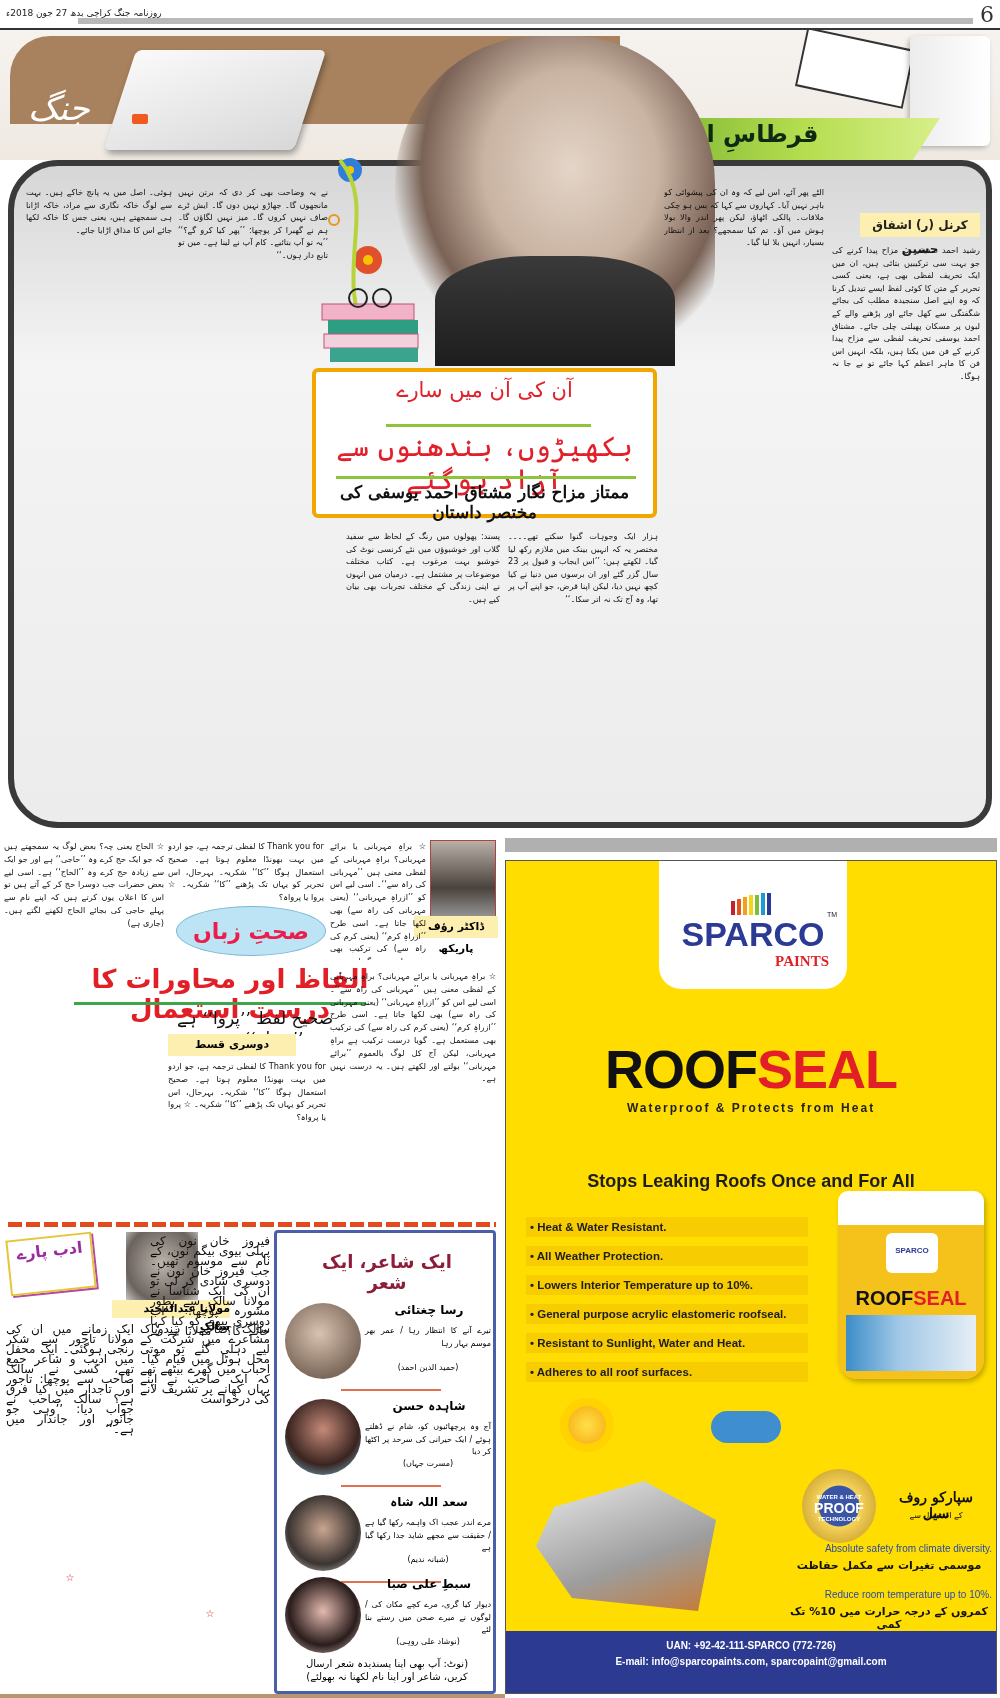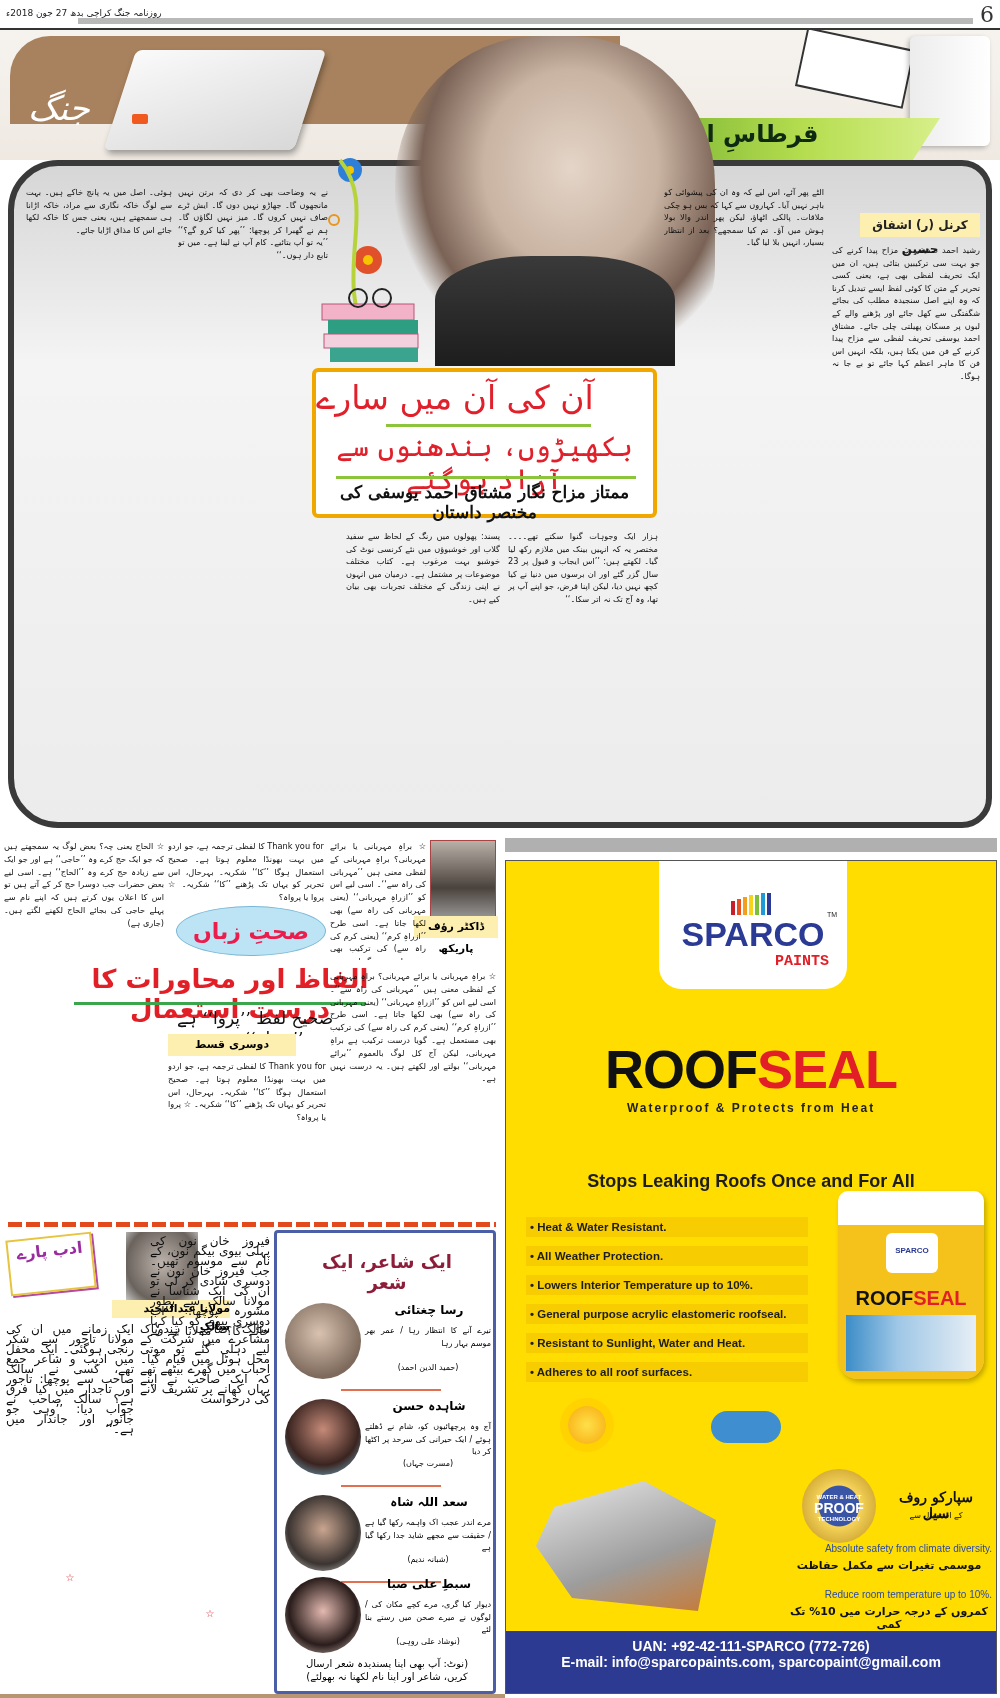--- a/index.html
+++ b/index.html
@@ -22,21 +22,21 @@
 
   .portrait { position: absolute; left: 395px; top: 36px; width: 320px; height: 330px; background: radial-gradient(ellipse at 55% 40%,#e4d5c8 0%,#c9b3a2 35%,#7a6356 60%,rgba(60,50,45,0.0) 72%); border-radius: 45% 45% 30% 30%; }
   .portrait .jacket { position: absolute; left: 40px; top: 220px; width: 240px; height: 110px; background: linear-gradient(180deg,#3a3a3a,#1d1d1d); border-radius: 40% 40% 0 0; }
 
   .panel { position: absolute; left: 8px; top: 160px; width: 984px; height: 668px; background: linear-gradient(180deg,#d6d6d6,#f4f4f4 30%,#ececec); border: 6px solid #3a3a3a; border-radius: 50px 30px 30px 50px; }
   .col { position: absolute; font-size: 8.2px; line-height: 12.6px; color: #111; overflow: hidden; direction: rtl; text-align: justify; }
 
   .byline { position: absolute; left: 860px; top: 213px; width: 120px; height: 24px; background: #fdefb0; font-size: 12px; font-weight: bold; text-align: center; line-height: 24px; direction: rtl; color: #222; }
 
   .headline { position: absolute; left: 312px; top: 368px; width: 345px; height: 150px; border: 4px solid #f0a800; border-radius: 6px; background: #fff; }
-  .headline .l1 { position: absolute; top: 6px; width: 100%; text-align: left; font-family: "DejaVu Serif", serif; font-size: 33px; color: #e0202a; direction: rtl; }
+  .headline .l1 { position: absolute; top: 6px; width: 100%; text-align: center; font-family: "DejaVu Serif", serif; font-size: 21px; color: #e0202a; direction: rtl; }
   .headline .g1 { position: absolute; left: 70px; top: 52px; width: 205px; height: 3px; background: #8cc43c; }
   .headline .l2 { position: absolute; top: 58px; width: 100%; text-align: center; font-family: "DejaVu Serif", serif; font-size: 28px; color: #e0202a; direction: rtl; }
   .headline .g2 { position: absolute; left: 20px; top: 104px; width: 300px; height: 3px; background: #8cc43c; }
   .headline .l3 { position: absolute; top: 110px; width: 100%; text-align: center; font-family: "DejaVu Serif", serif; font-size: 17px; color: #111; font-weight: bold; direction: rtl; }
 
   .flowers { position: absolute; left: 320px; top: 150px; width: 80px; height: 200px; }
   .books { position: absolute; left: 318px; top: 276px; width: 110px; height: 90px; }
 
   
   .lowerleft { position: absolute; left: 0; top: 834px; width: 500px; height: 380px; }
@@ -70,21 +70,21 @@
   .shair-note { position: absolute; left: 20px; top: 424px; width: 180px; text-align: center; font-size: 10px; line-height: 13px; direction: rtl; }
 
   
   .ad-bar { position: absolute; left: 505px; top: 838px; width: 492px; height: 14px; background: #b0b0b0; }
   .ad { position: absolute; left: 505px; top: 860px; width: 492px; height: 834px; background: #ffdd00; border: 1px solid #555; overflow: hidden; }
   .ad .logo-box { position: absolute; left: 153px; top: 0; width: 188px; height: 128px; background: #fff; border-radius: 0 0 22px 22px; }
   .ad .logo-bars { position: absolute; left: 72px; top: 32px; width: 44px; height: 22px; display: flex; gap: 2px; align-items: flex-end; }
   .ad .logo-bars span { width: 4px; display: block; }
   .ad .sparco { position: absolute; left: 0; top: 54px; width: 188px; text-align: center; font-family: "Liberation Sans", sans-serif; font-weight: bold; font-size: 34px; color: #2b3a94; }
   .ad .tm { position: absolute; left: 168px; top: 50px; font-size: 7px; color: #222; font-family: "Liberation Sans", sans-serif; }
-  .ad .paints { position: absolute; left: 0; top: 92px; width: 170px; text-align: right; font-family: Liberation Mono, monospace; font-weight: bold; font-size: 15px; color: #e21f26; }
+  .ad .paints { position: absolute; left: 0; top: 92px; width: 170px; text-align: right; font-family: Liberation Serif, serif; font-weight: bold; font-size: 15px; color: #e21f26; }
   .ad .hp { position: absolute; left: 0; top: 156px; width: 100%; text-align: center; font-family: "Liberation Sans", sans-serif; font-weight: bold; font-size: 21px; color: #1d1d1d; }
   .ad .roofseal { position: absolute; left: 0; top: 178px; width: 100%; text-align: center; font-family: "Liberation Sans", sans-serif; font-weight: bold; font-size: 54px; line-height: 60px; letter-spacing: -1px; }
   .ad .roofseal .roof { color: #111; }
   .ad .roofseal .seal { color: #e21f26; }
   .ad .tagline { position: absolute; left: 0; top: 240px; width: 100%; text-align: center; font-family: "Liberation Sans", sans-serif; font-weight: bold; font-size: 12px; letter-spacing: 2px; color: #222; }
   .ad .comfort { position: absolute; left: 0; top: 270px; width: 100%; text-align: center; font-family: "Liberation Sans", sans-serif; font-weight: bold; font-size: 27px; }
   .ad .comfort .r { color: #e21f26; }
   .ad .comfort .b { color: #2b4aa8; }
   .ad .stops { position: absolute; left: 0; top: 310px; width: 100%; text-align: center; font-family: "Liberation Sans", sans-serif; font-weight: bold; font-size: 18px; color: #1d1d1d; }
   .ad .features { position: absolute; left: 20px; top: 356px; width: 282px; }
@@ -97,21 +97,21 @@
   .ad .cloud { position: absolute; left: 205px; top: 550px; width: 70px; height: 32px; background: #3f8fd0; border-radius: 20px; }
   .ad .house { position: absolute; left: 30px; top: 620px; width: 180px; height: 130px; background: linear-gradient(160deg,#e9e9e9,#9d9d9d 60%,#c77a36); clip-path: polygon(10% 20%,60% 0,100% 30%,90% 100%,20% 90%,0 50%); }
   .ad .badge { position: absolute; left: 296px; top: 608px; width: 74px; height: 74px; border-radius: 50%; background: radial-gradient(circle,#3a55a6 0 38%,#f6d35a 40%,#b78d1c 100%); text-align: center; font-family: "Liberation Sans", sans-serif; font-weight: bold; color: #fff; font-size: 6px; line-height: 8px; padding-top: 24px; }
   .ad .badge .proof { font-size: 14px; line-height: 14px; }
   .ad .urdu-a { position: absolute; left: 380px; top: 628px; width: 100px; text-align: center; direction: rtl; font-family: "DejaVu Serif", serif; font-size: 14px; color: #111; font-weight: bold; }
   .ad .urdu-b { position: absolute; left: 380px; top: 650px; width: 100px; text-align: center; direction: rtl; font-size: 8px; color: #111; }
   .ad .safety { position: absolute; left: 280px; top: 682px; width: 206px; text-align: right; font-family: "Liberation Sans", sans-serif; font-size: 10px; color: #2b4aa8; }
   .ad .safety-ur { position: absolute; left: 280px; top: 698px; width: 206px; text-align: center; direction: rtl; font-size: 11px; color: #111; font-weight: bold; }
   .ad .reduce { position: absolute; left: 260px; top: 728px; width: 226px; text-align: right; font-family: "Liberation Sans", sans-serif; font-size: 10px; color: #2b4aa8; }
   .ad .reduce-ur { position: absolute; left: 280px; top: 744px; width: 206px; text-align: center; direction: rtl; font-size: 11px; color: #111; font-weight: bold; }
-  .ad .footer { position: absolute; left: 0; top: 770px; width: 100%; height: 64px; background: #2c3a91; color: #fff; text-align: center; font-family: "Liberation Sans", sans-serif; font-weight: bold; font-size: 14px; line-height: 16px; padding-top: 7px; }
+  .ad .footer { position: absolute; left: 0; top: 770px; width: 100%; height: 64px; background: #2c3a91; color: #fff; text-align: center; font-family: "Liberation Sans", sans-serif; font-weight: bold; font-size: 10px; line-height: 16px; padding-top: 7px; }
 
   .bottom-strip { position: absolute; left: 0; top: 1694px; width: 505px; height: 4px; background: #b89573; }
 </style>
 </head>
 <body>
 
 <div class="topbar">
   <span class="dateline">روزنامہ جنگ کراچی بدھ 27 جون 2018ء</span>
   <div class="greybar"></div>
   <span class="pageno">6</span>

